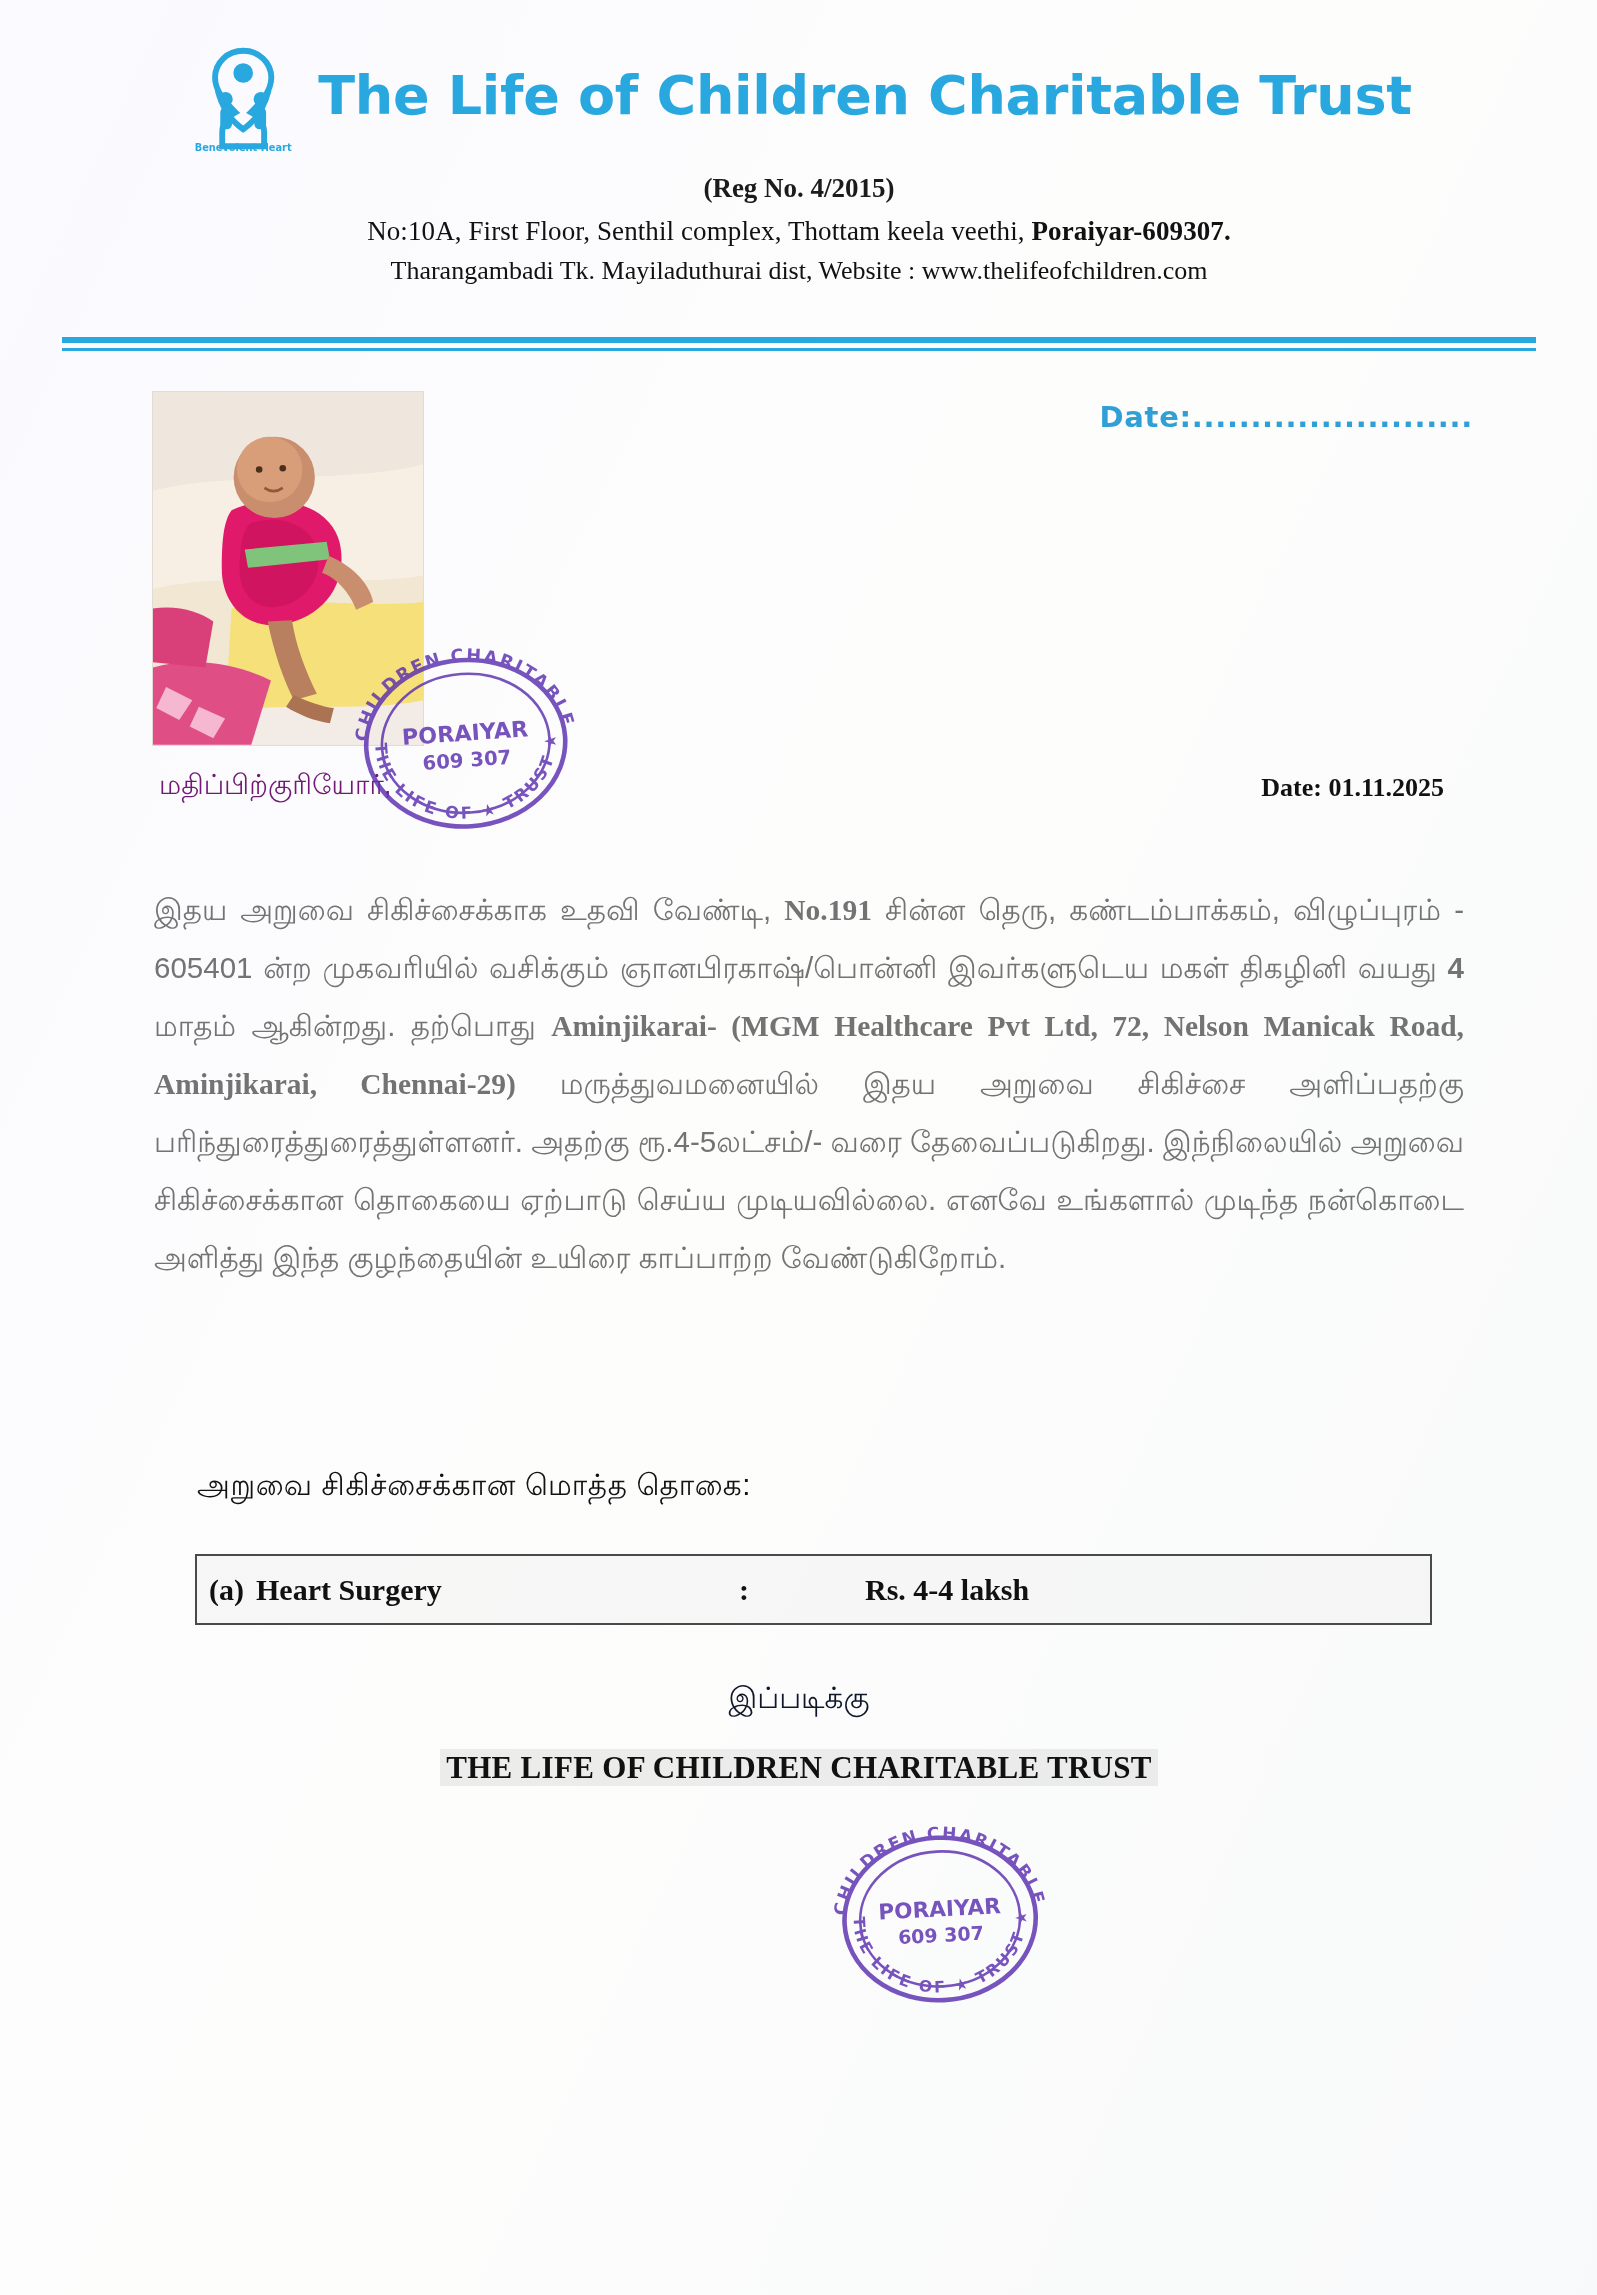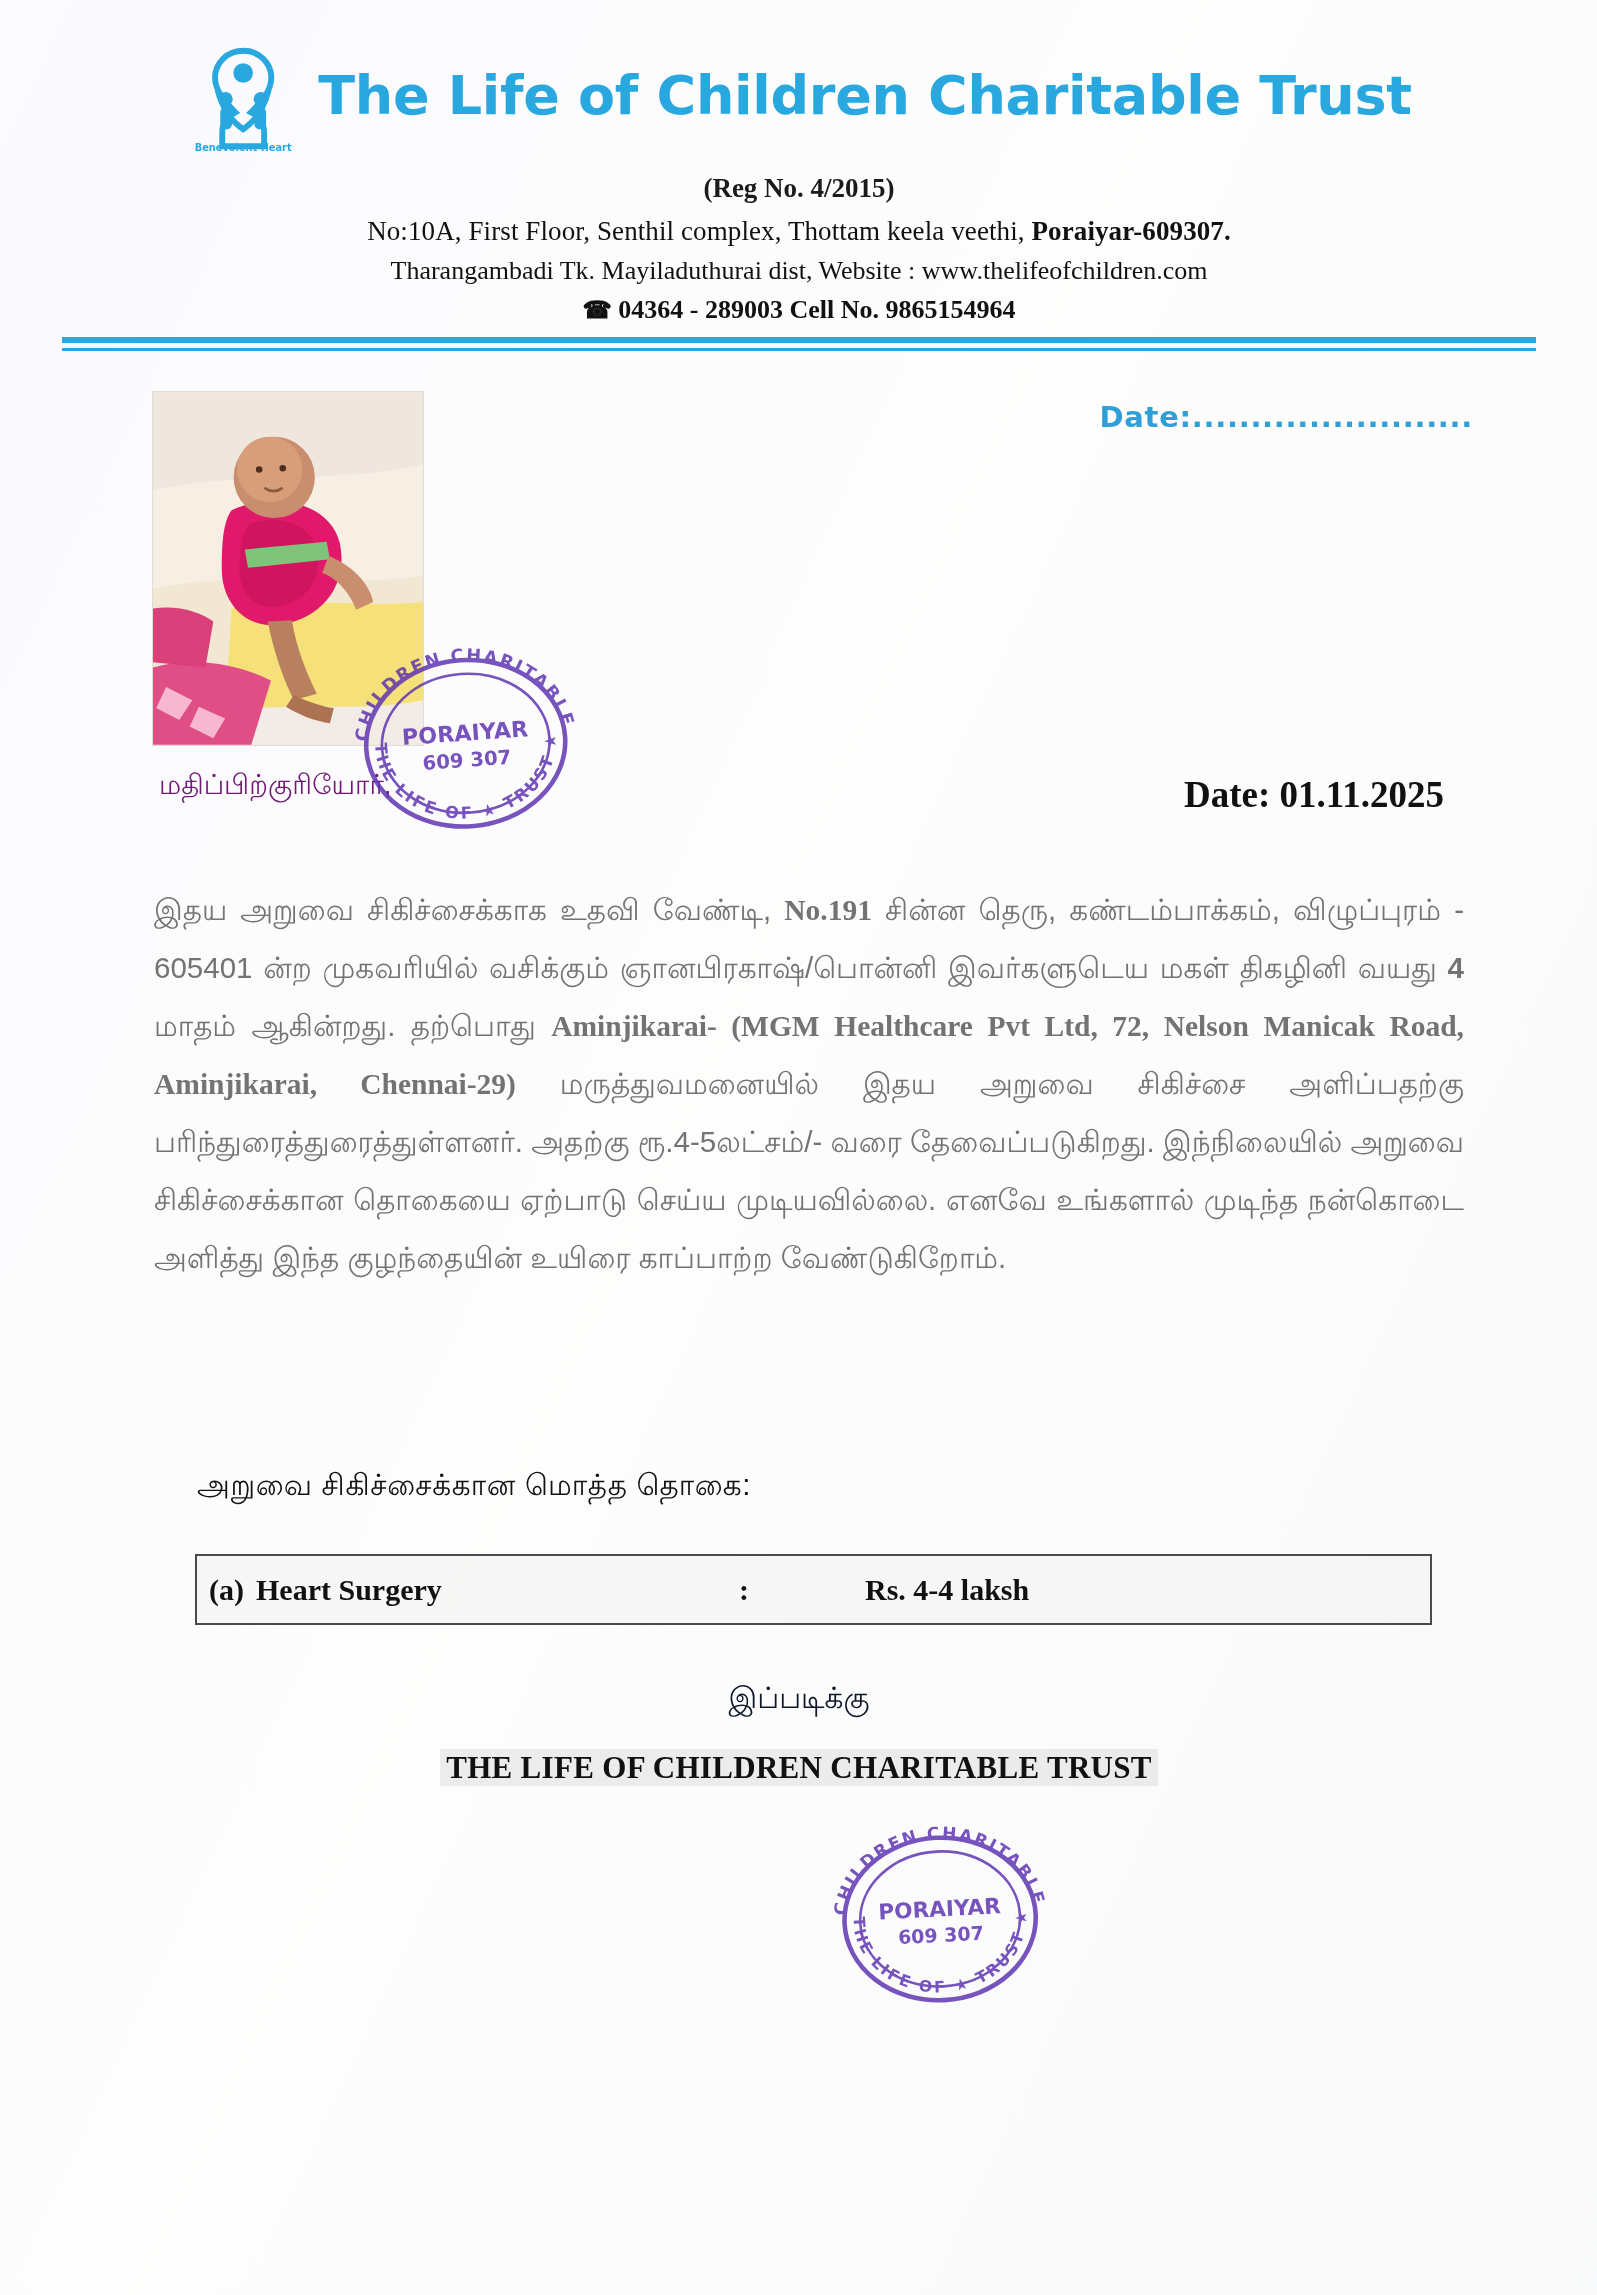--- a/index.html
+++ b/index.html
@@ -125,21 +125,21 @@
     font-weight: bold;
     color: #2f9fd6;
     letter-spacing: 0.7px;
   }
   .date-filled {
     position: absolute;
     right: 154px;
     top: 773px;
     font-family: "Liberation Serif", serif;
     font-weight: bold;
-    font-size: 37px;
+    font-size: 26px;
     color: #111;
   }
   .salutation {
     position: absolute;
     left: 159px;
     top: 769px;
     font-family: "Liberation Sans", sans-serif;
     font-size: 27.5px;
     color: #701a75;
   }
@@ -251,24 +251,20 @@
           <text x="87" y="172" text-anchor="middle" font-family="DejaVu Sans, sans-serif" font-size="15" fill="#29a8e0" font-weight="bold">Benevolent Heart</text>
         </svg>
       </div>
       <div class="org-name">The Life of Children Charitable Trust</div>
     </div>
     <div class="reg-no">(Reg No. 4/2015)</div>
     <div class="addr1">
       <span>No:10A, First Floor, Senthil complex,  Thottam keela veethi, </span><b>Poraiyar-609307.</b>
     </div>
     <div class="addr2">Tharangambadi Tk.  Mayiladuthurai dist,   Website : www.thelifeofchildren.com</div>
-    <div class="phones">
-      <span class="phone-icon">☎</span>
-      <span>04364 - 289003   Cell No. 9865154964</span>
-    </div>
   </div>
 
   <div class="rule-wrap">
     <div class="rule-thick"></div>
     <div class="rule-thin"></div>
   </div>
 
   <div class="photo">
     <svg width="270" height="353" viewBox="0 0 412 538" xmlns="http://www.w3.org/2000/svg">
       <rect width="412" height="538" fill="#f3ece6"></rect>

